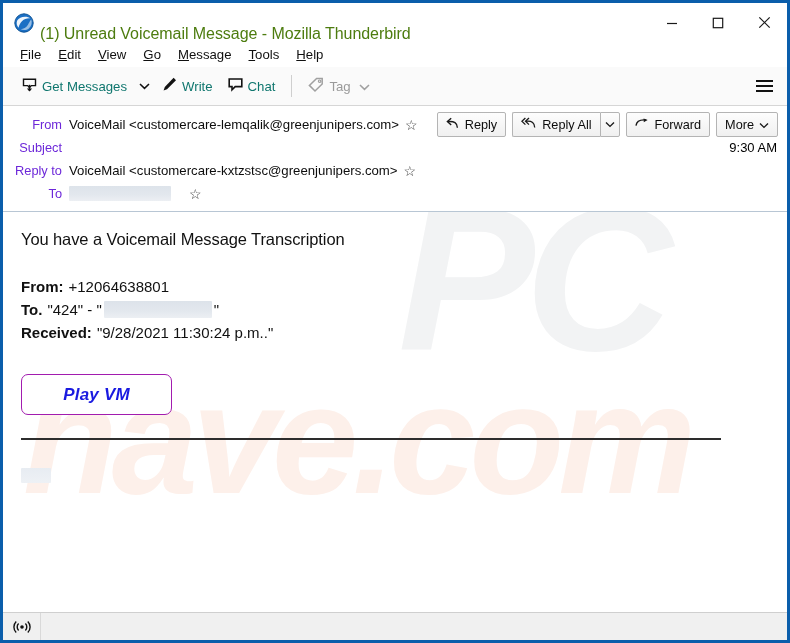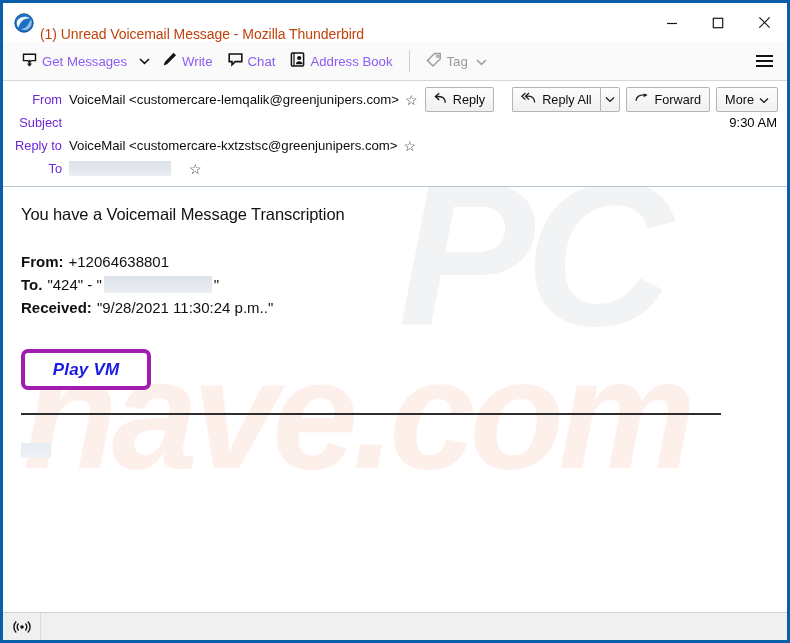--- a/index.html
+++ b/index.html
@@ -34,22 +34,22 @@
     z-index: 5;
   }
   #tb-icon {
     width: 20px; height: 20px;
     margin-left: 11px;
     flex: 0 0 auto;
     position: relative;
   }
   #tb-title {
     margin-left: 6px;
-    font-size: 14px;
-    color: #c2410c;
+    font-size: 16px;
+    color: #4d7c0f;
     white-space: nowrap;
     letter-spacing: -0.05px;
     margin-top: 22px;
   }
   .wincontrols { margin-left: auto; display: flex; height: 100%; }
   .wc {
     width: 46px; height: 100%;
     display: flex; align-items: center; justify-content: center;
     cursor: default;
   }
@@ -84,21 +84,21 @@
     padding: 0 10px 0 11px;
     position: relative;
     z-index: 5;
   }
   .tb-btn {
     display: flex; align-items: center;
     gap: 4px;
     height: 30px;
     padding: 0 7px;
     font-size: 13.2px;
-    color: #8b5cf6;
+    color: #0f766e;
     white-space: nowrap;
     cursor: default;
     border-radius: 3px;
   }
   .tb-btn.dim { color: #9a9a9a; }
   .tb-split {
     display: flex; align-items: center;
     justify-content: center;
     width: 20px; height: 30px;
     cursor: default;
@@ -187,21 +187,21 @@
     height: 25px;
     padding: 0 8px;
     background: linear-gradient(180deg,#fdfdfd,#f0f0f0);
     border: 1px solid #b4b4b4;
     border-radius: 2px;
     font-size: 12.7px;
     color: #0d0d0d;
     white-space: nowrap;
     cursor: default;
   }
-  .act-group { display: flex; margin-left: 12px; }
+  .act-group { display: flex; }
   .act-group .act-btn:first-child { border-right: none; border-radius: 2px 0 0 2px; }
   .act-group .act-caret {
     display: flex; align-items: center; justify-content: center;
     width: 20px; height: 25px;
     background: linear-gradient(180deg,#fdfdfd,#f0f0f0);
     border: 1px solid #b4b4b4;
     border-radius: 0 2px 2px 0;
     cursor: default;
   }
 
@@ -225,23 +225,23 @@
     color: #111111;
     line-height: 23px;
     white-space: nowrap;
     display: flex;
     align-items: baseline;
   }
   .kv-line b { font-weight: bold; margin-right: 5px; }
   .kv-line .redact { height: 17px; vertical-align: middle; align-self: center; }
   #play-btn {
     margin-top: 30px;
-    width: 130px; height: 41px;
-    background: #ffffff;
-    border: 4px solid #a21caf;
+    width: 151px; height: 41px;
+    background: #ffffff;
+    border: 1px solid #a21caf;
     border-radius: 7px;
     display: flex;
     align-items: center;
     justify-content: center;
     cursor: default;
     text-align: right;
   }
   #play-btn span {
     font-size: 17px;
     font-weight: bold;
@@ -361,20 +361,29 @@
       </div>
       <div class="wc">
         <svg width="13" height="13" viewBox="0 0 13 13">
             <line x1="1.3" y1="1.3" x2="11.7" y2="11.7" stroke="#1a1a1a" stroke-width="1.2"></line>
             <line x1="11.7" y1="1.3" x2="1.3" y2="11.7" stroke="#1a1a1a" stroke-width="1.2"></line>
           </svg>
       </div>
     </div>
   </div>
 
+  <div id="menubar">
+    <div class="menu-item"><u>F</u>ile</div>
+    <div class="menu-item"><u>E</u>dit</div>
+    <div class="menu-item"><u>V</u>iew</div>
+    <div class="menu-item"><u>G</u>o</div>
+    <div class="menu-item"><u>M</u>essage</div>
+    <div class="menu-item"><u>T</u>ools</div>
+    <div class="menu-item"><u>H</u>elp</div>
+  </div>
 
   <div id="toolbar">
     <div class="tb-btn">
       <span>
         <svg width="17" height="17" viewBox="0 0 17 17">
           <path d="M2.5 3.2 h12 v6.4 h-4.2 l-1.8 2.0 -1.8 -2.0 h-4.2 z" fill="none" stroke="#121212" stroke-width="1.4"></path>
           <line x1="8.5" y1="8.8" x2="8.5" y2="15" stroke="#121212" stroke-width="1.4"></line>
           <path d="M5.9 12.4 L8.5 15.4 L11.1 12.4 Z" fill="#121212"></path>
         </svg>
       </span>
@@ -393,31 +402,20 @@
       </span>
       <span>Write</span>
     </div>
     <div class="tb-btn">
       <span>
         <svg width="17" height="17" viewBox="0 0 17 17">
           <path d="M2.2 3.0 h12.6 v7.6 h-6.6 l-3.2 3.2 v-3.2 h-2.8 z" fill="none" stroke="#121212" stroke-width="1.6"></path>
         </svg>
       </span>
       <span>Chat</span>
-    </div>
-    <div class="tb-btn">
-      <span>
-        <svg width="17" height="17" viewBox="0 0 17 17">
-          <rect x="2.4" y="2.0" width="12.2" height="13.0" rx="1" fill="none" stroke="#121212" stroke-width="1.5"></rect>
-          <rect x="4.4" y="2.0" width="1.2" height="13.0" fill="#121212"></rect>
-          <circle cx="10.2" cy="7.0" r="2.1" fill="#121212"></circle>
-          <path d="M6.9 13.2 c0-2.0 1.5-3.0 3.3-3.0 c1.8 0 3.3 1.0 3.3 3.0 z" fill="#121212"></path>
-        </svg>
-      </span>
-      <span>Address Book</span>
     </div>
     <div class="tb-sep"></div>
     <div class="tb-btn dim">
       <span>
         <svg width="17" height="17" viewBox="0 0 17 17">
           <path d="M8.6 2.4 h5.6 v5.6 l-7.2 7.0 -5.6 -5.6 z" fill="none" stroke="#a0a0a0" stroke-width="1.5"></path>
           <circle cx="11.6" cy="5.2" r="1.2" fill="none" stroke="#a0a0a0" stroke-width="1.2"></circle>
         </svg>
       </span>
       <span>Tag</span>

